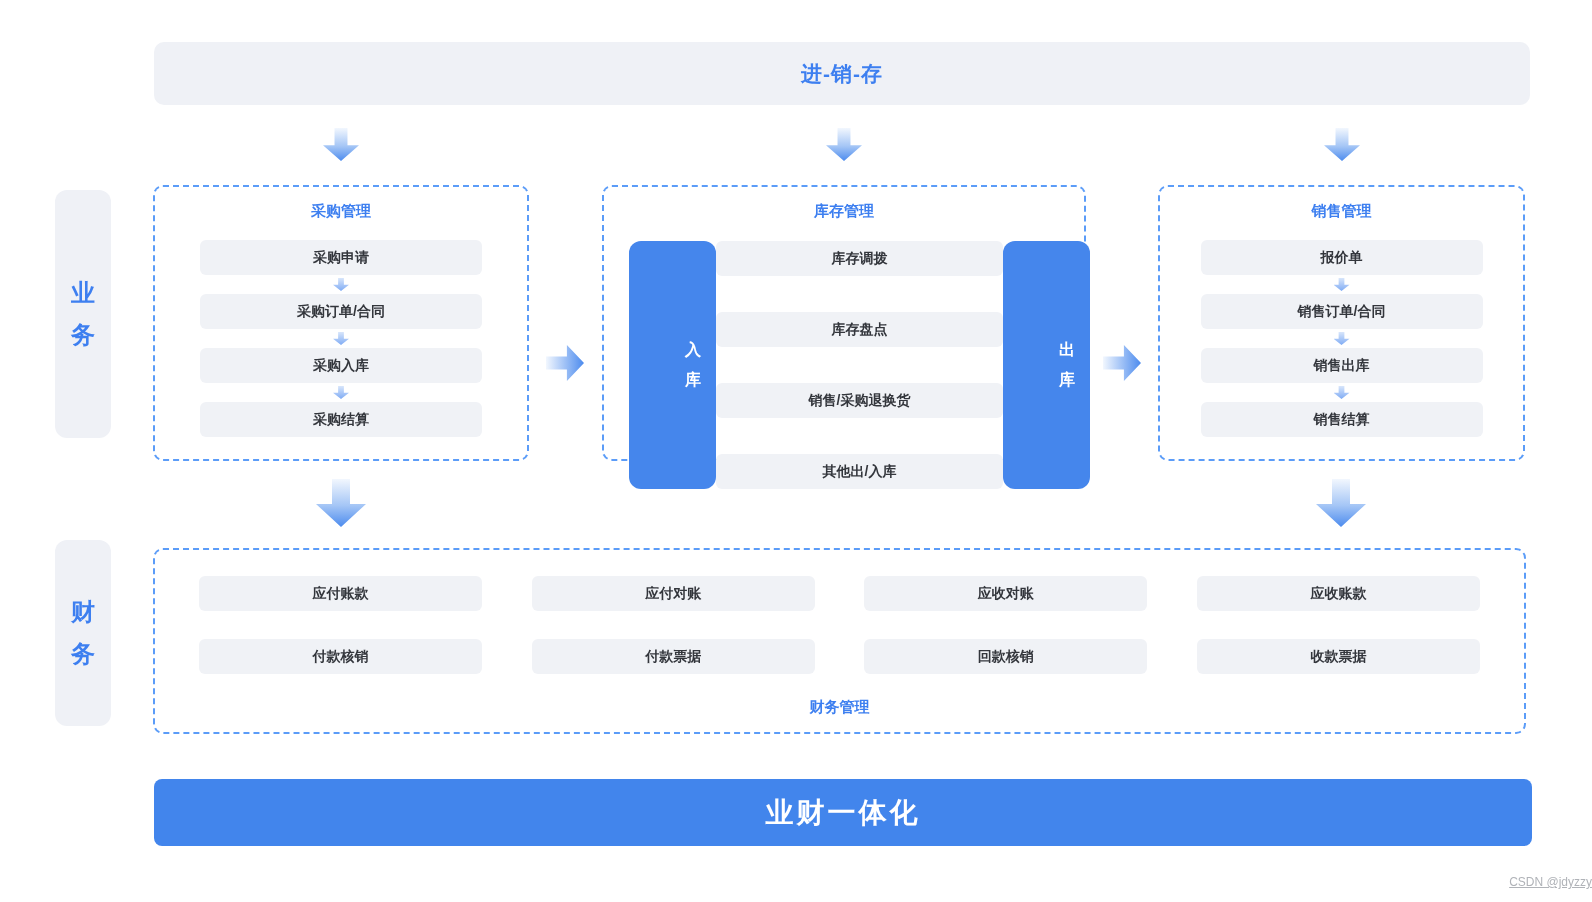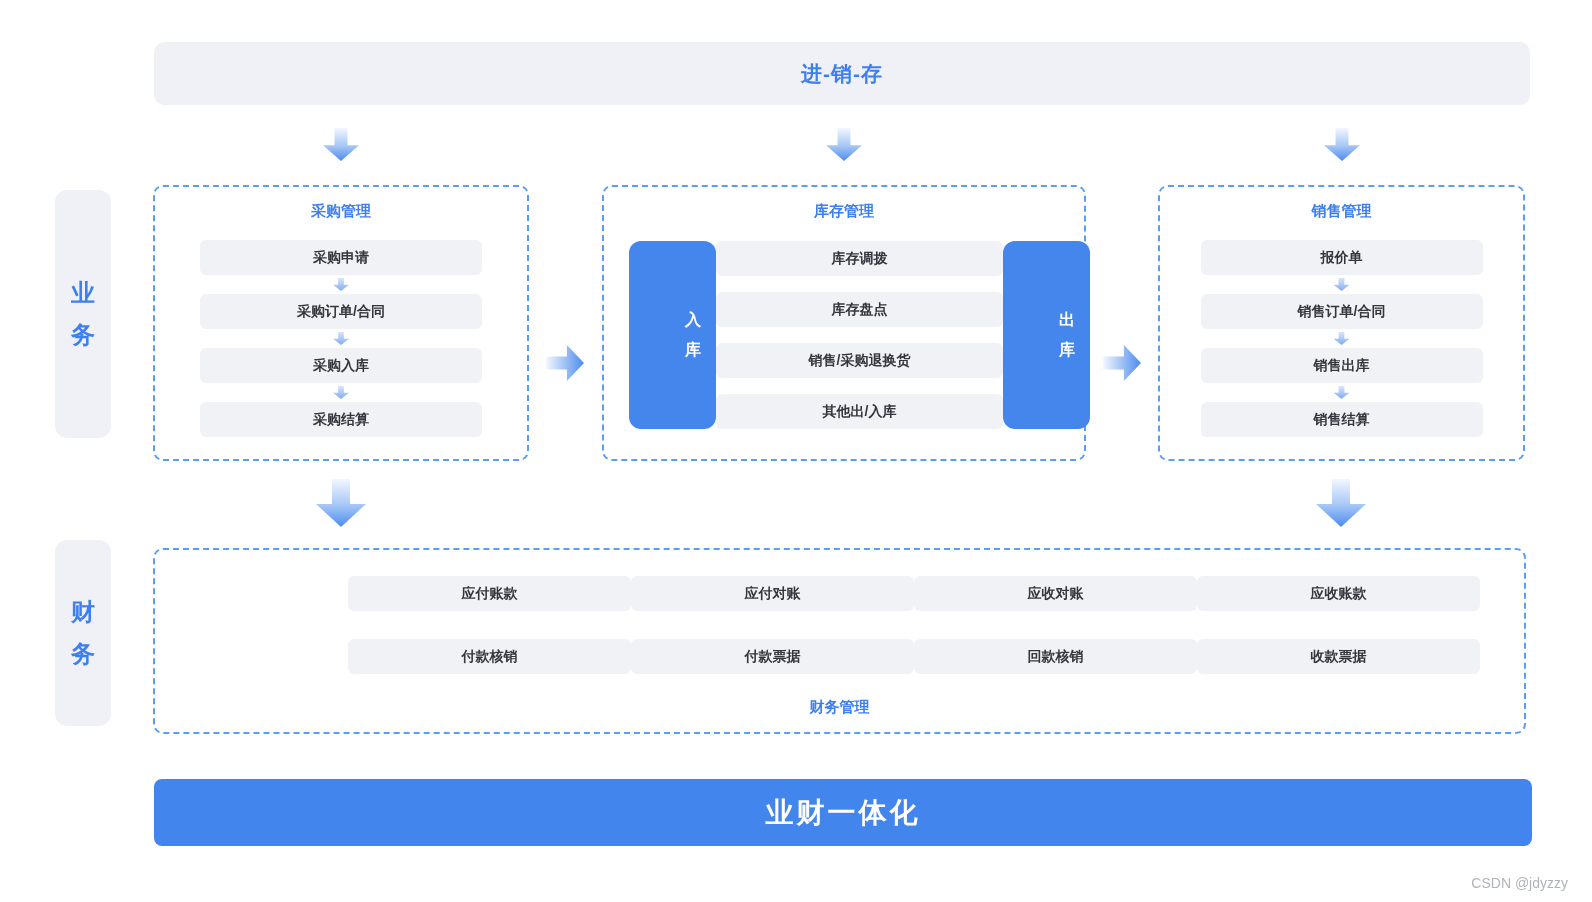--- a/index.html
+++ b/index.html
@@ -29,41 +29,41 @@
   .dashed-box{position:absolute;top:185px;height:276px;border:2px dashed #5B9CF8;border-radius:10px;
               box-sizing:border-box;background:#fff;}
   .box-title{margin-top:15px;text-align:center;color:#3D7FF0;font-weight:700;font-size:15px;}
 
   .col{display:flex;flex-direction:column;align-items:center;margin-top:19px;}
   .item{width:282px;height:35px;background:#F0F2F6;border-radius:6px;flex:none;
         display:flex;align-items:center;justify-content:center;font-size:14px;color:#33363C;font-weight:700;}
 
   
   .inv-row{display:flex;justify-content:space-between;align-items:stretch;margin:20px 23px 0 25px;}
-  .inv-col{display:flex;flex-direction:column;gap:16px;}
+  .inv-col{display:flex;flex-direction:column;gap:36px;}
   .inv-col .item{width:287px;}
   .v-pill{width:46px;background:#4586EC;border-radius:12px;display:flex;align-items:center;
           justify-content:center;color:#fff;font-weight:700;font-size:16px;flex:none;padding-left:41px;}
   .v-text{width:1.15em;word-break:break-all;text-align:center;line-height:1.9;}
 
   
   .side-pill{position:absolute;left:55px;width:56px;background:#EFF1F6;border-radius:12px;
              display:flex;align-items:center;justify-content:center;color:#3D7FF0;
              font-weight:700;font-size:24px;}
   .side-pill .v-text{line-height:1.75;}
 
   
   .fin-box{position:absolute;left:153px;top:548px;width:1373px;height:186px;border:2px dashed #5B9CF8;
            border-radius:10px;box-sizing:border-box;background:#fff;}
-  .fin-rows{display:flex;flex-direction:column;gap:28px;padding:26px 44px 0 44px;align-items:flex-end;}
+  .fin-rows{display:flex;flex-direction:column;gap:28px;padding:26px 44px 0 44px;}
   .fin-row{display:flex;justify-content:space-between;}
   .fin-row .item{width:283px;}
   .fin-title{margin-top:24px;}
 
-  .watermark{position:absolute;top:875px;right:24px;color:#B0B3B8;font-size:14px;}
+  .watermark{position:absolute;top:875px;right:0;color:#B0B3B8;font-size:12px;text-decoration:underline;}
 </style>
 </head>
 <body>
 
 <div class="canvas">
 
   <div class="top-banner">
     <span>进-销-存</span>
   </div>
 

